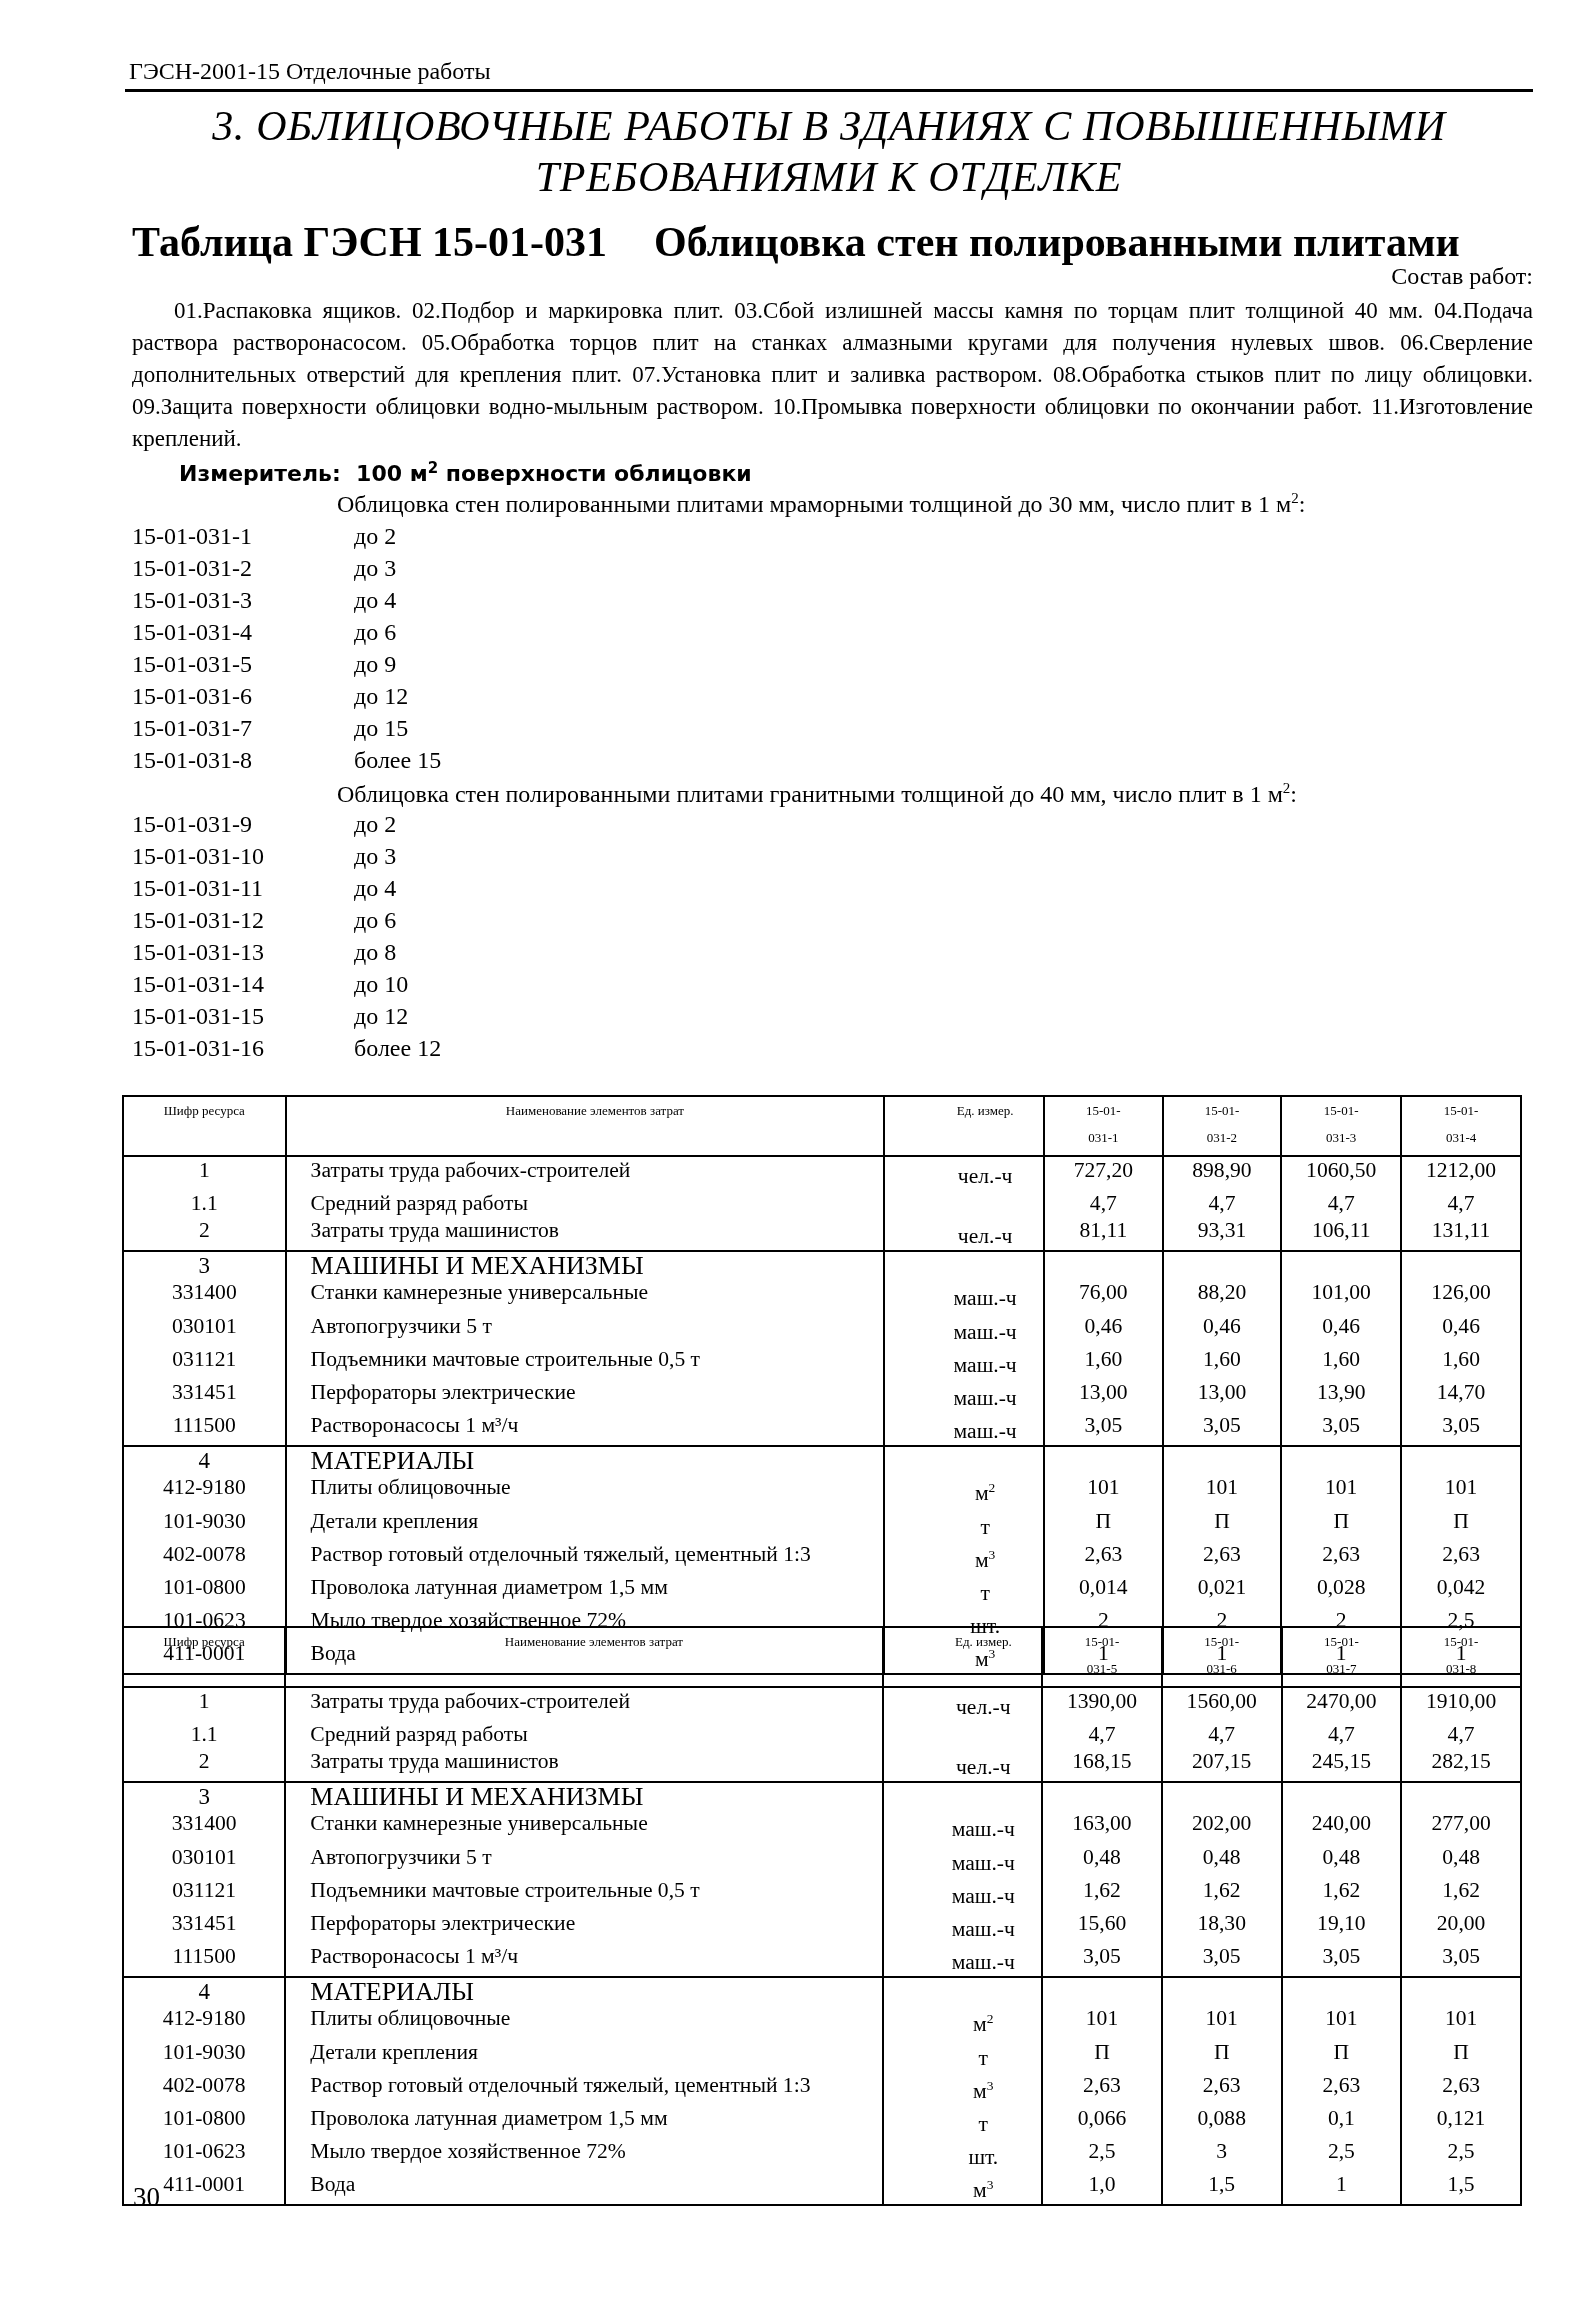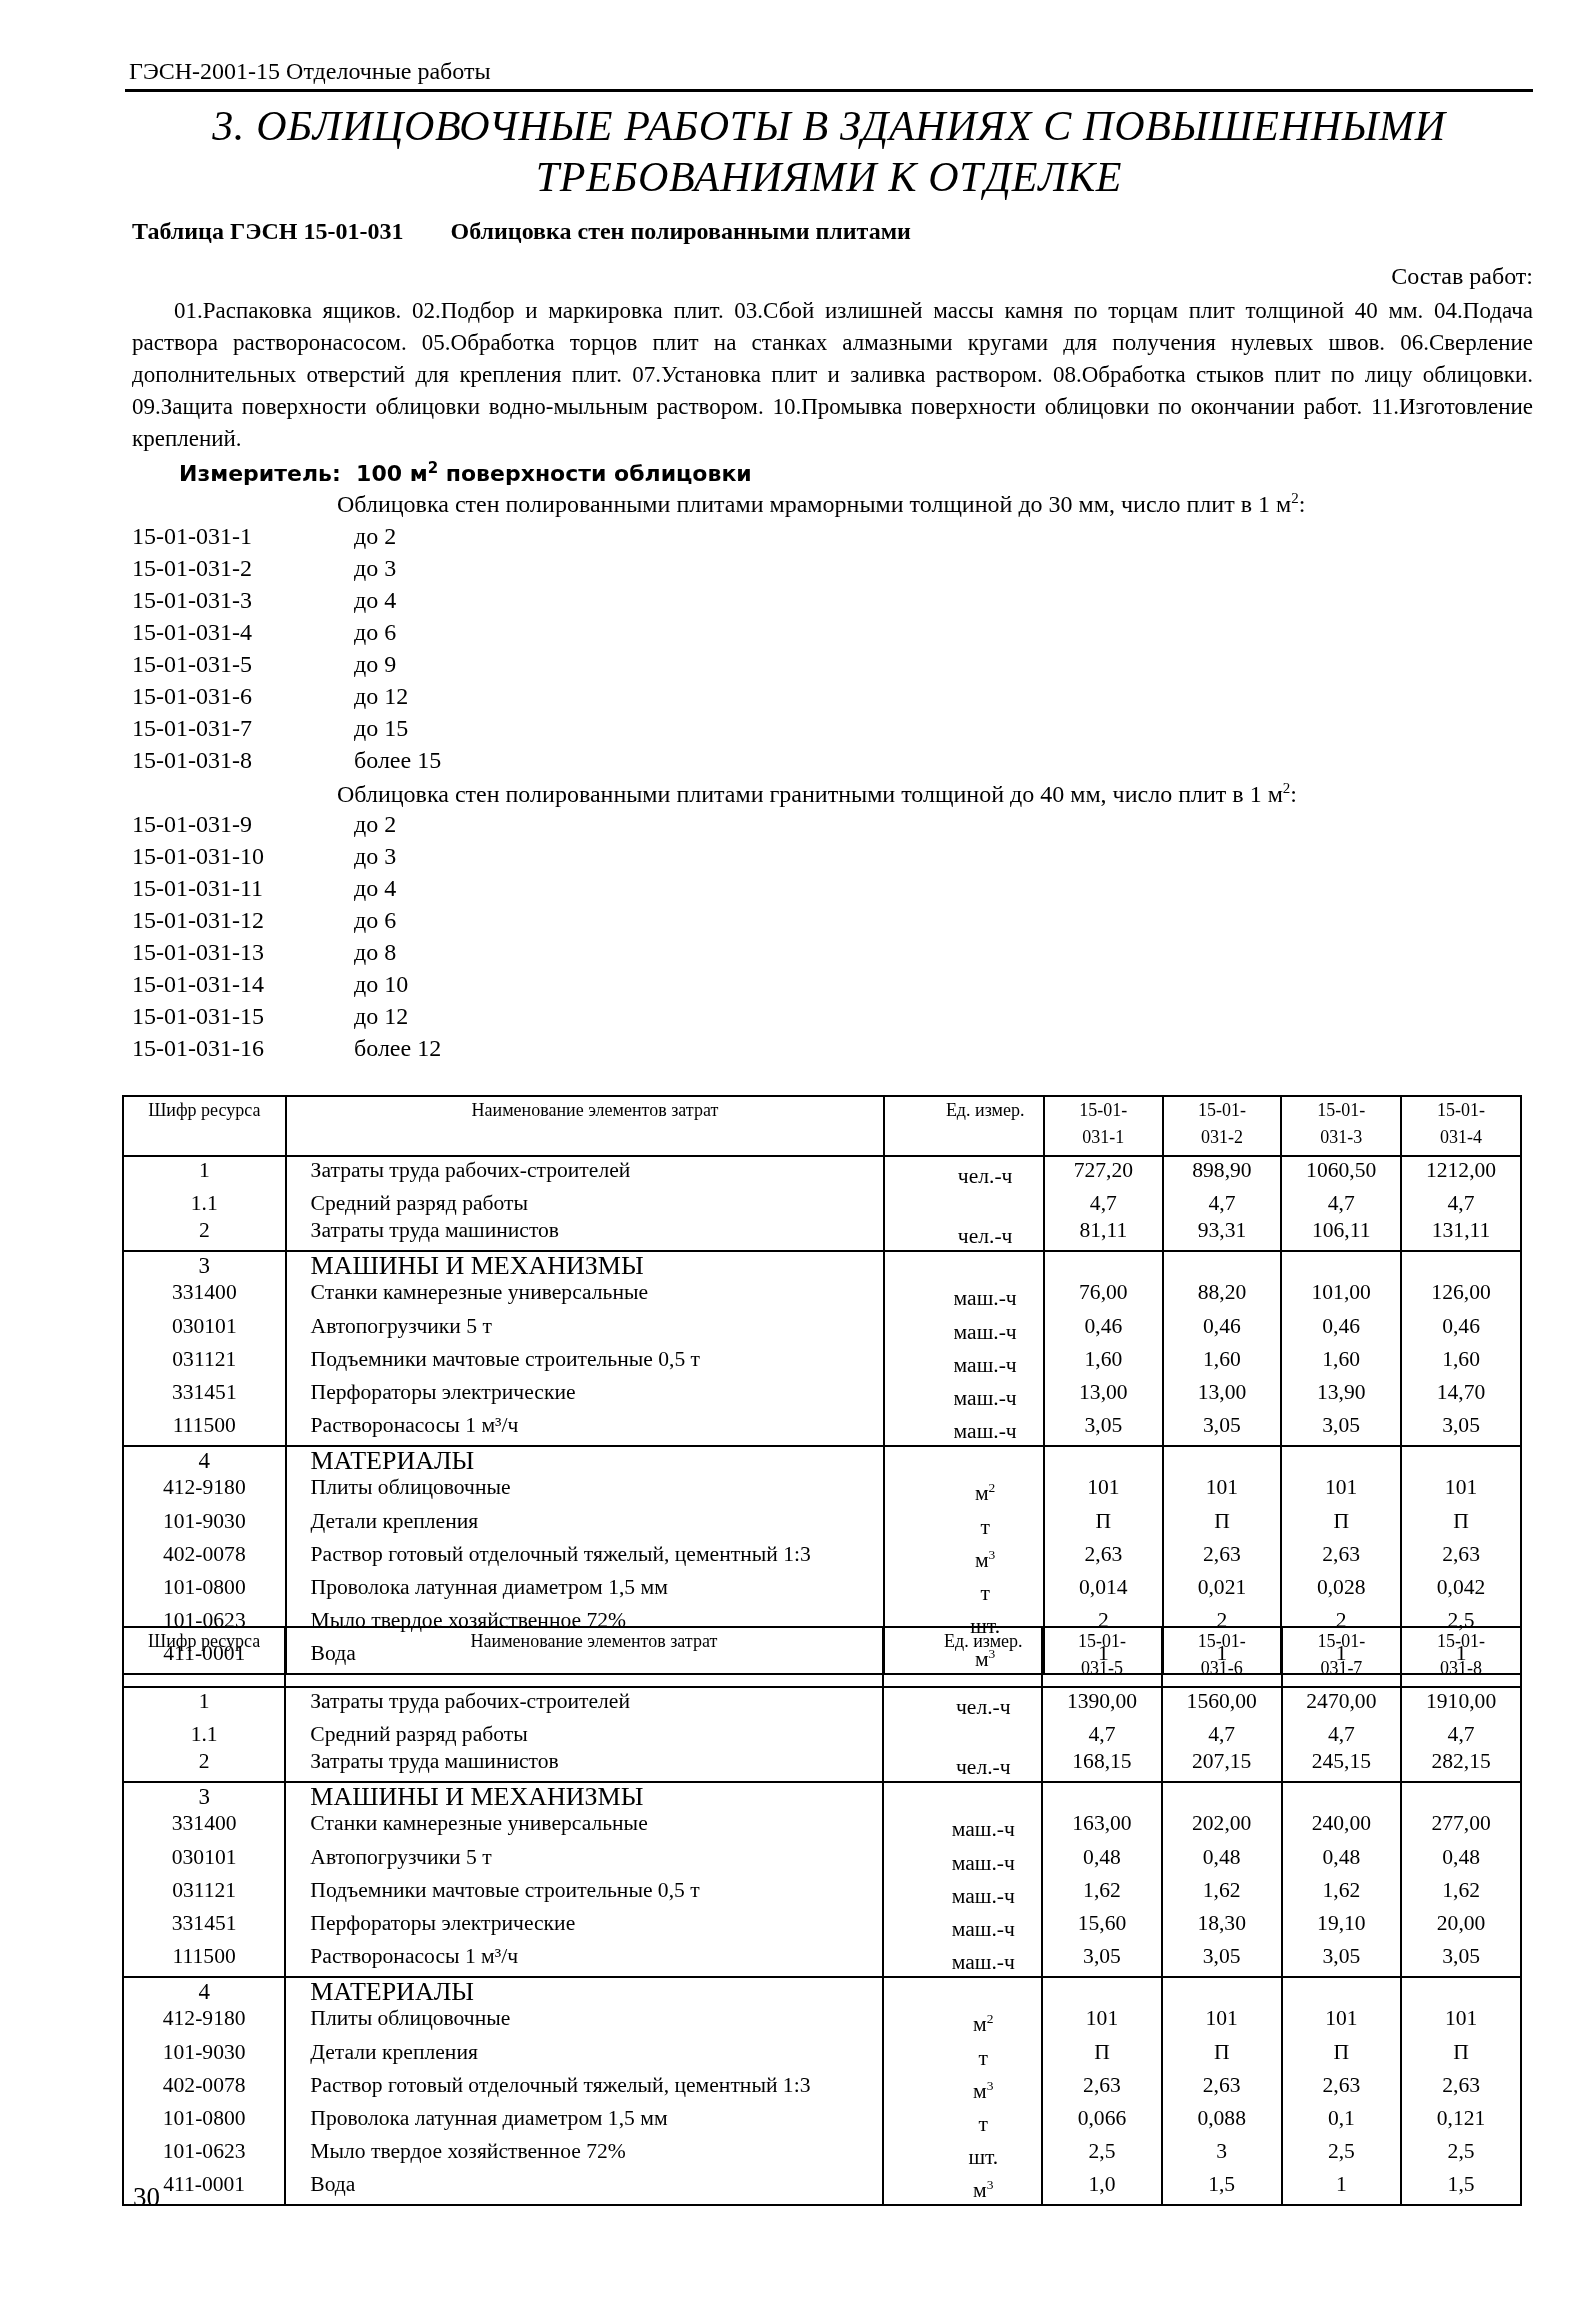--- a/index.html
+++ b/index.html
@@ -1,34 +1,34 @@
 <!DOCTYPE html>
 <html style="font-size:10.8px"><head>
 <meta charset="utf-8">
 <style>
   html, body { margin:0; padding:0; background:#ffffff; }
   body { width:1591px; height:2307px; position:relative; font-family:"Liberation Serif", serif; color:#000; overflow:hidden; }
   .page { position:absolute; left:0; top:0; width:1373px; height:2307px; }
   .running-head { position:absolute; left:129px; top:58px; font-size:24px; }
   .head-rule { position:absolute; left:125px; top:89px; width:1408px; height:2.7px; background:#000; }
   .chapter-title { position:absolute; left:125px; top:101px; width:1408px; text-align:center; font-size:42px; font-style:italic; line-height:51px; letter-spacing:0.7px; }
-  .table-caption { position:absolute; left:132px; top:218px; font-size:24px; font-weight:bold; white-space:nowrap; }
+  .table-caption { position:absolute; left:132px; top:218px; font-size:42px; font-weight:bold; white-space:nowrap; }
   .table-caption .cap-name { margin-left:47px; }
   .composition-title { position:absolute; left:125px; top:263px; width:1408px; text-align:right; font-size:24px; }
   .composition { position:absolute; left:132px; top:295px; width:1401px; font-size:23px; line-height:32px; text-align:justify; text-indent:42px; }
   .meter { position:absolute; left:179px; top:459px; font-family:"DejaVu Sans", sans-serif; font-weight:bold; font-size:22px; }
   .meter sup { font-size:15px; }
   .group-head { position:absolute; left:337px; font-size:24px; white-space:nowrap; }
   .group-head sup { font-size:15px; }
   .var-list { position:absolute; left:132px; font-size:24px; }
   .var-row { height:32px; line-height:32px; display:flex; }
   .var-code { width:222px; }
   .res-table { position:absolute; left:122px; width:1400px; border-collapse:collapse; font-size:21.6px; border:2.7px solid #000; }
   .res-table td, .res-table th { border-left:2px solid #000; border-right:2px solid #000; padding:0 4px; line-height:27px; vertical-align:top; }
-  .res-table th { font-weight:normal; font-size:18px; border-bottom:2.7px solid #000; height:58px; text-align:center; }
+  .res-table th { font-weight:normal; font-size:13px; border-bottom:2.7px solid #000; height:58px; text-align:center; }
   .res-table .c-code { width:164px; text-align:center; }
   .res-table .c-name { width:620px; text-align:left; padding-left:24px; }
   .res-table .c-unit { width:115px; text-align:center;padding-left:46px; }
   .res-table .c-val { width:115px; text-align:center; }
   .res-table tr.grp-end td { border-bottom:2.7px solid #000; }
   .res-table tr.section td.c-name { font-weight:normal; font-size:26px; }
   .res-table tr.section td.c-code { font-size:23px; }
   .res-table sup { font-size:13.5px; }
   .page-number { position:absolute; left:133px; top:2182px; font-size:27px; }
 </style>

